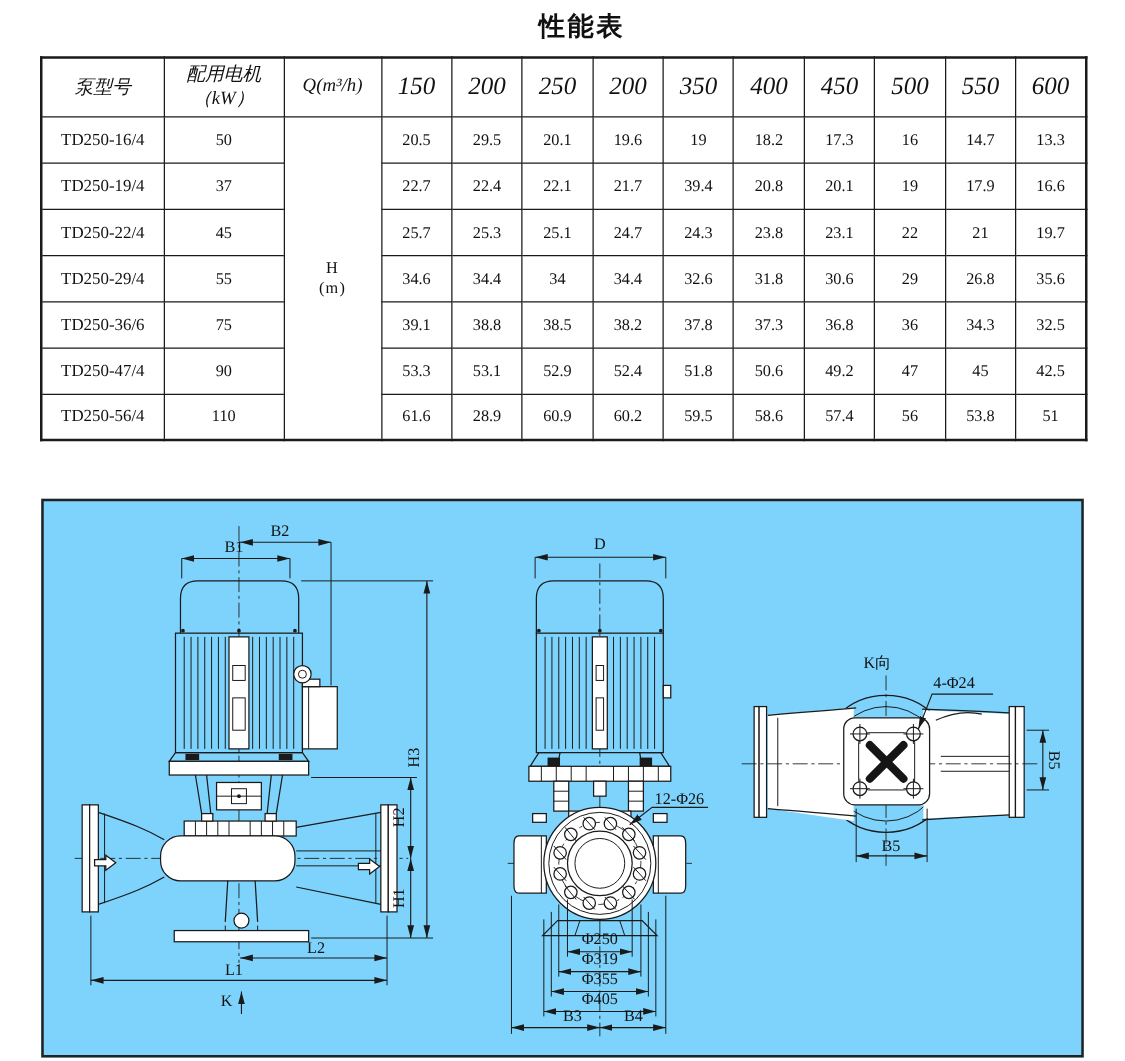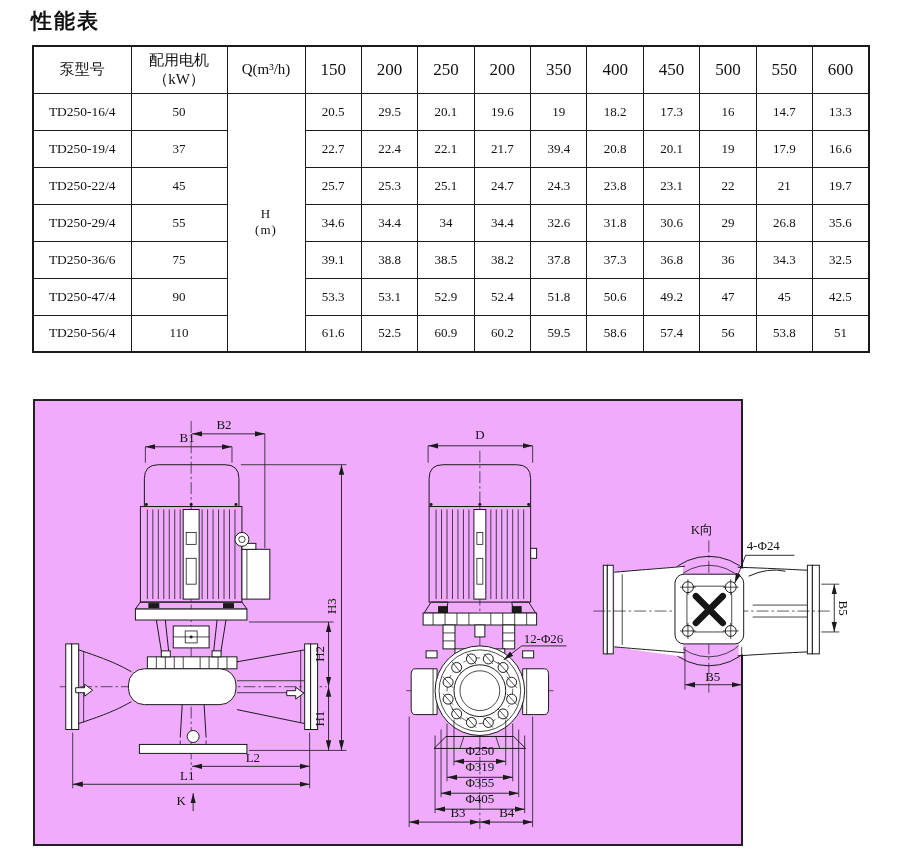--- a/index.html
+++ b/index.html
@@ -1,30 +1,30 @@
 <!DOCTYPE html>
 <html><head>
 <meta charset="utf-8">
 <style>
   html,body{margin:0;padding:0;background:#fff;}
   body{width:900px;height:849px;overflow:hidden;color:#111;}
-  h1#title{margin:0;padding:7px 0 0 31px;font:bold 21px "Liberation Sans","DejaVu Sans",sans-serif;letter-spacing:2px;}
+  h1#title{margin:0;padding:7px 0 0 31px;font:bold 21px "Liberation Sans","DejaVu Sans",sans-serif;letter-spacing:2px;text-align:center;}
   table.perf{margin:10px 0 0 32px;border-collapse:collapse;table-layout:fixed;width:836px;
     border:2px solid #1a1a1a;font-family:"Liberation Serif","DejaVu Serif",serif;}
   table.perf th,table.perf td{border:1px solid #1a1a1a;text-align:center;vertical-align:middle;padding:0;}
-  table.perf thead tr{height:47px;}
+  table.perf thead tr{height:47px;font-style:italic;}
   table.perf tbody tr{height:37px;}
   table.perf th{font-weight:normal;font-size:15px;}
-  table.perf th.flowv{font-size:17px;}
+  table.perf th.flowv{font-size:20px;}
   table.perf td{font-size:13px;}
   table.perf td.model{font-size:13.5px;}
   .pre{white-space:pre-line;line-height:1.25;}
   td.headunit{font-size:16px;letter-spacing:1px;}
   col.c-model{width:98px;} col.c-motor{width:96px;} col.c-q{width:78px;} col.c-flow{width:56.4px;}
-  .draw-box{box-sizing:border-box;width:710px;height:447px;border:2px solid #222;margin:46px 0 0 33px;background:#f0abfc;}
+  .draw-box{box-sizing:border-box;width:834px;height:447px;border:2px solid #222;margin:46px 0 0 33px;background:#7dd3fc;}
   svg text.dl{font:13px "Liberation Serif","DejaVu Serif",serif;fill:#111;text-anchor:middle;}
   svg text.st{text-anchor:start;}
   svg .ln{stroke:#1a1a1a;stroke-width:1;fill:none;}
   svg .lt{stroke:#1a1a1a;stroke-width:0.8;fill:none;}
   svg .fw{stroke:#1a1a1a;stroke-width:1;fill:#fff;}
   svg .fd{fill:#1a1a1a;stroke:none;}
   svg .cl{stroke:#1a1a1a;stroke-width:0.7;fill:none;stroke-dasharray:12 3 2.5 3;}
   svg .dim{stroke:#1a1a1a;stroke-width:0.9;fill:none;}
   svg .xbar{stroke:#151515;stroke-width:6.5;stroke-linecap:round;}
 </style>
@@ -151,21 +151,21 @@
         <td>50.6</td>
         <td>49.2</td>
         <td>47</td>
         <td>45</td>
         <td>42.5</td>
       </tr>
       <tr>
         <td class="model">TD250-56/4</td>
         <td>110</td>
         <td>61.6</td>
-        <td>52.5</td>
+        <td>28.9</td>
         <td>60.9</td>
         <td>60.2</td>
         <td>59.5</td>
         <td>58.6</td>
         <td>57.4</td>
         <td>56</td>
         <td>53.8</td>
         <td>51</td>
       </tr>
     </tbody>

